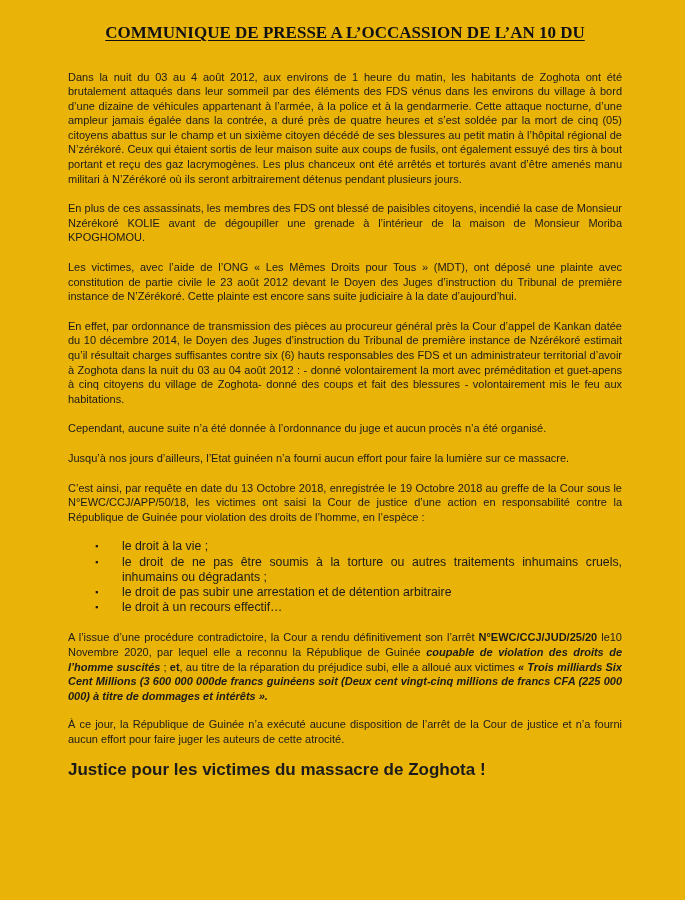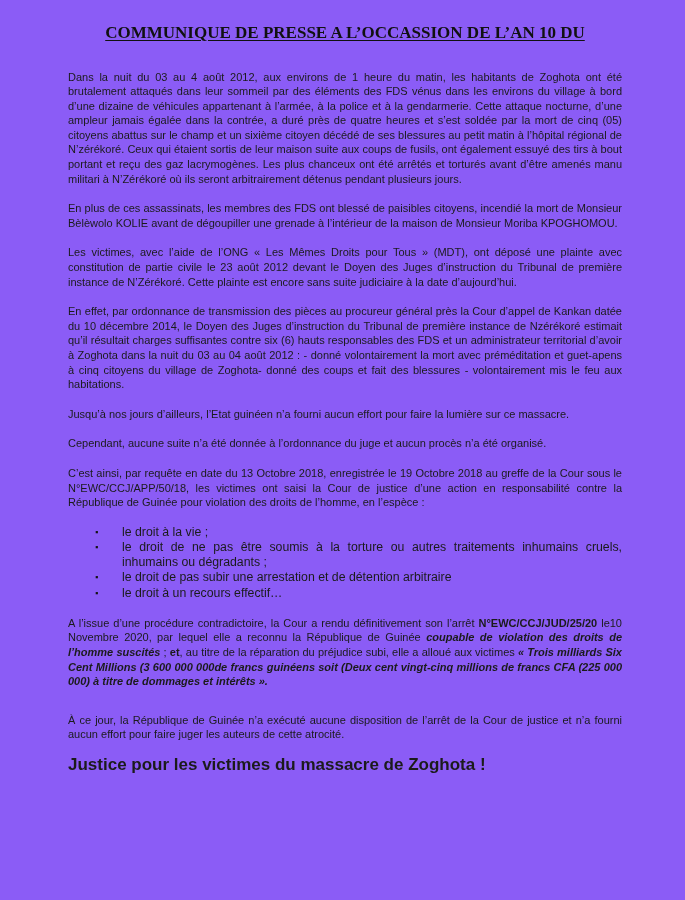--- a/index.html
+++ b/index.html
@@ -12,21 +12,21 @@
     height: 900px;
     overflow: hidden;
     color: #1b1b1b;
     font-family: "Liberation Sans", sans-serif;
   }
   .page {
     box-sizing: border-box;
     width: 685px;
     height: 900px;
     padding: 20px 63px 0 68px;
-    background: #8b5cf6;
+    background: #eab308;
   }
   .title {
     font-family: "Liberation Serif", serif;
     font-weight: bold;
     font-size: 17px;
     line-height: 1.5;
     text-align: center;
     margin: 0 0 24px 0;
     color: #111;
   }
@@ -58,21 +58,21 @@
   }
   ul.rights .bullet {
     position: absolute;
     left: 0;
     top: 0;
     font-size: 9px;
     line-height: 15.2px;
     color: #111;
   }
   p.verdict {
-    margin-bottom: 24px;
+    margin-bottom: 14px;
   }
   .seg-bold { font-weight: bold; }
   .seg-bold-italic { font-weight: bold; font-style: italic; }
   p.closing {
     margin-bottom: 13px;
   }
   p.slogan {
     font-weight: bold;
     font-size: 17px;
     text-align: left;
@@ -83,29 +83,29 @@
 <body>
 
 <div class="page">
 
   <h1 class="title">
     <span class="title-line"><span>COMMUNIQUE DE PRESSE A L’OCCASSION DE L’AN 10 DU</span></span>
   </h1>
 
   <p class="body">Dans la nuit du 03 au 4 août 2012, aux environs de 1 heure du matin, les habitants de Zoghota ont été brutalement attaqués dans leur sommeil par des éléments des FDS vénus dans les environs du village à bord d’une dizaine de véhicules appartenant à l’armée, à la police et à la gendarmerie. Cette attaque nocturne, d’une ampleur jamais égalée dans la contrée, a duré près de quatre heures et s’est soldée par la mort de cinq (05) citoyens abattus sur le champ et un sixième citoyen décédé de ses blessures au petit matin à l’hôpital régional de N’zérékoré. Ceux qui étaient sortis de leur maison suite aux coups de fusils, ont également essuyé des tirs à bout portant et reçu des gaz lacrymogènes. Les plus chanceux ont été arrêtés et torturés avant d’être amenés manu militari à N’Zérékoré où ils seront arbitrairement détenus pendant plusieurs jours.</p>
 
-  <p class="body">En plus de ces assassinats, les membres des FDS ont blessé de paisibles citoyens, incendié la mort de Monsieur Bèlèwolo KOLIE avant de dégoupiller une grenade à l’intérieur de la maison de Monsieur Moriba KPOGHOMOU.</p>
+  <p class="body">En plus de ces assassinats, les membres des FDS ont blessé de paisibles citoyens, incendié la case de Monsieur Nzérékoré KOLIE avant de dégoupiller une grenade à l’intérieur de la maison de Monsieur Moriba KPOGHOMOU.</p>
 
   <p class="body">Les victimes, avec l’aide de l’ONG « Les Mêmes Droits pour Tous » (MDT), ont déposé une plainte avec constitution de partie civile le 23 août 2012 devant le Doyen des Juges d’instruction du Tribunal de première instance de N’Zérékoré. Cette plainte est encore sans suite judiciaire à la date d’aujourd’hui.</p>
 
   <p class="body">En effet, par ordonnance de transmission des pièces au procureur général près la Cour d’appel de Kankan datée du 10 décembre 2014, le Doyen des Juges d’instruction du Tribunal de première instance de Nzérékoré estimait qu’il résultait charges suffisantes contre six (6) hauts responsables des FDS et un administrateur territorial  d’avoir à Zoghota dans la nuit du 03 au 04 août 2012 : - donné volontairement la mort avec préméditation et guet-apens à cinq citoyens du village de Zoghota- donné des coups et fait des blessures - volontairement mis le feu aux habitations.</p>
 
+  <p class="body">Cependant, aucune suite n’a été donnée à l’ordonnance du juge et aucun procès n’a été organisé.</p>
+
   <p class="body">Jusqu’à nos jours d’ailleurs, l’Etat guinéen n’a fourni aucun effort pour faire la lumière sur ce massacre.</p>
-
-  <p class="body">Cependant, aucune suite n’a été donnée à l’ordonnance du juge et aucun procès n’a été organisé.</p>
 
   <p class="body">C’est ainsi, par requête en date du 13 Octobre 2018, enregistrée le 19 Octobre 2018 au greffe de la Cour sous le N°EWC/CCJ/APP/50/18, les victimes ont saisi la Cour de justice d’une action en responsabilité contre la République de Guinée pour violation des droits de l’homme, en l’espèce :</p>
 
   <ul class="rights">
     <li>
       <span class="bullet">▪</span>
       <span>le droit à la vie ;</span>
     </li>
     <li>
       <span class="bullet">▪</span>

